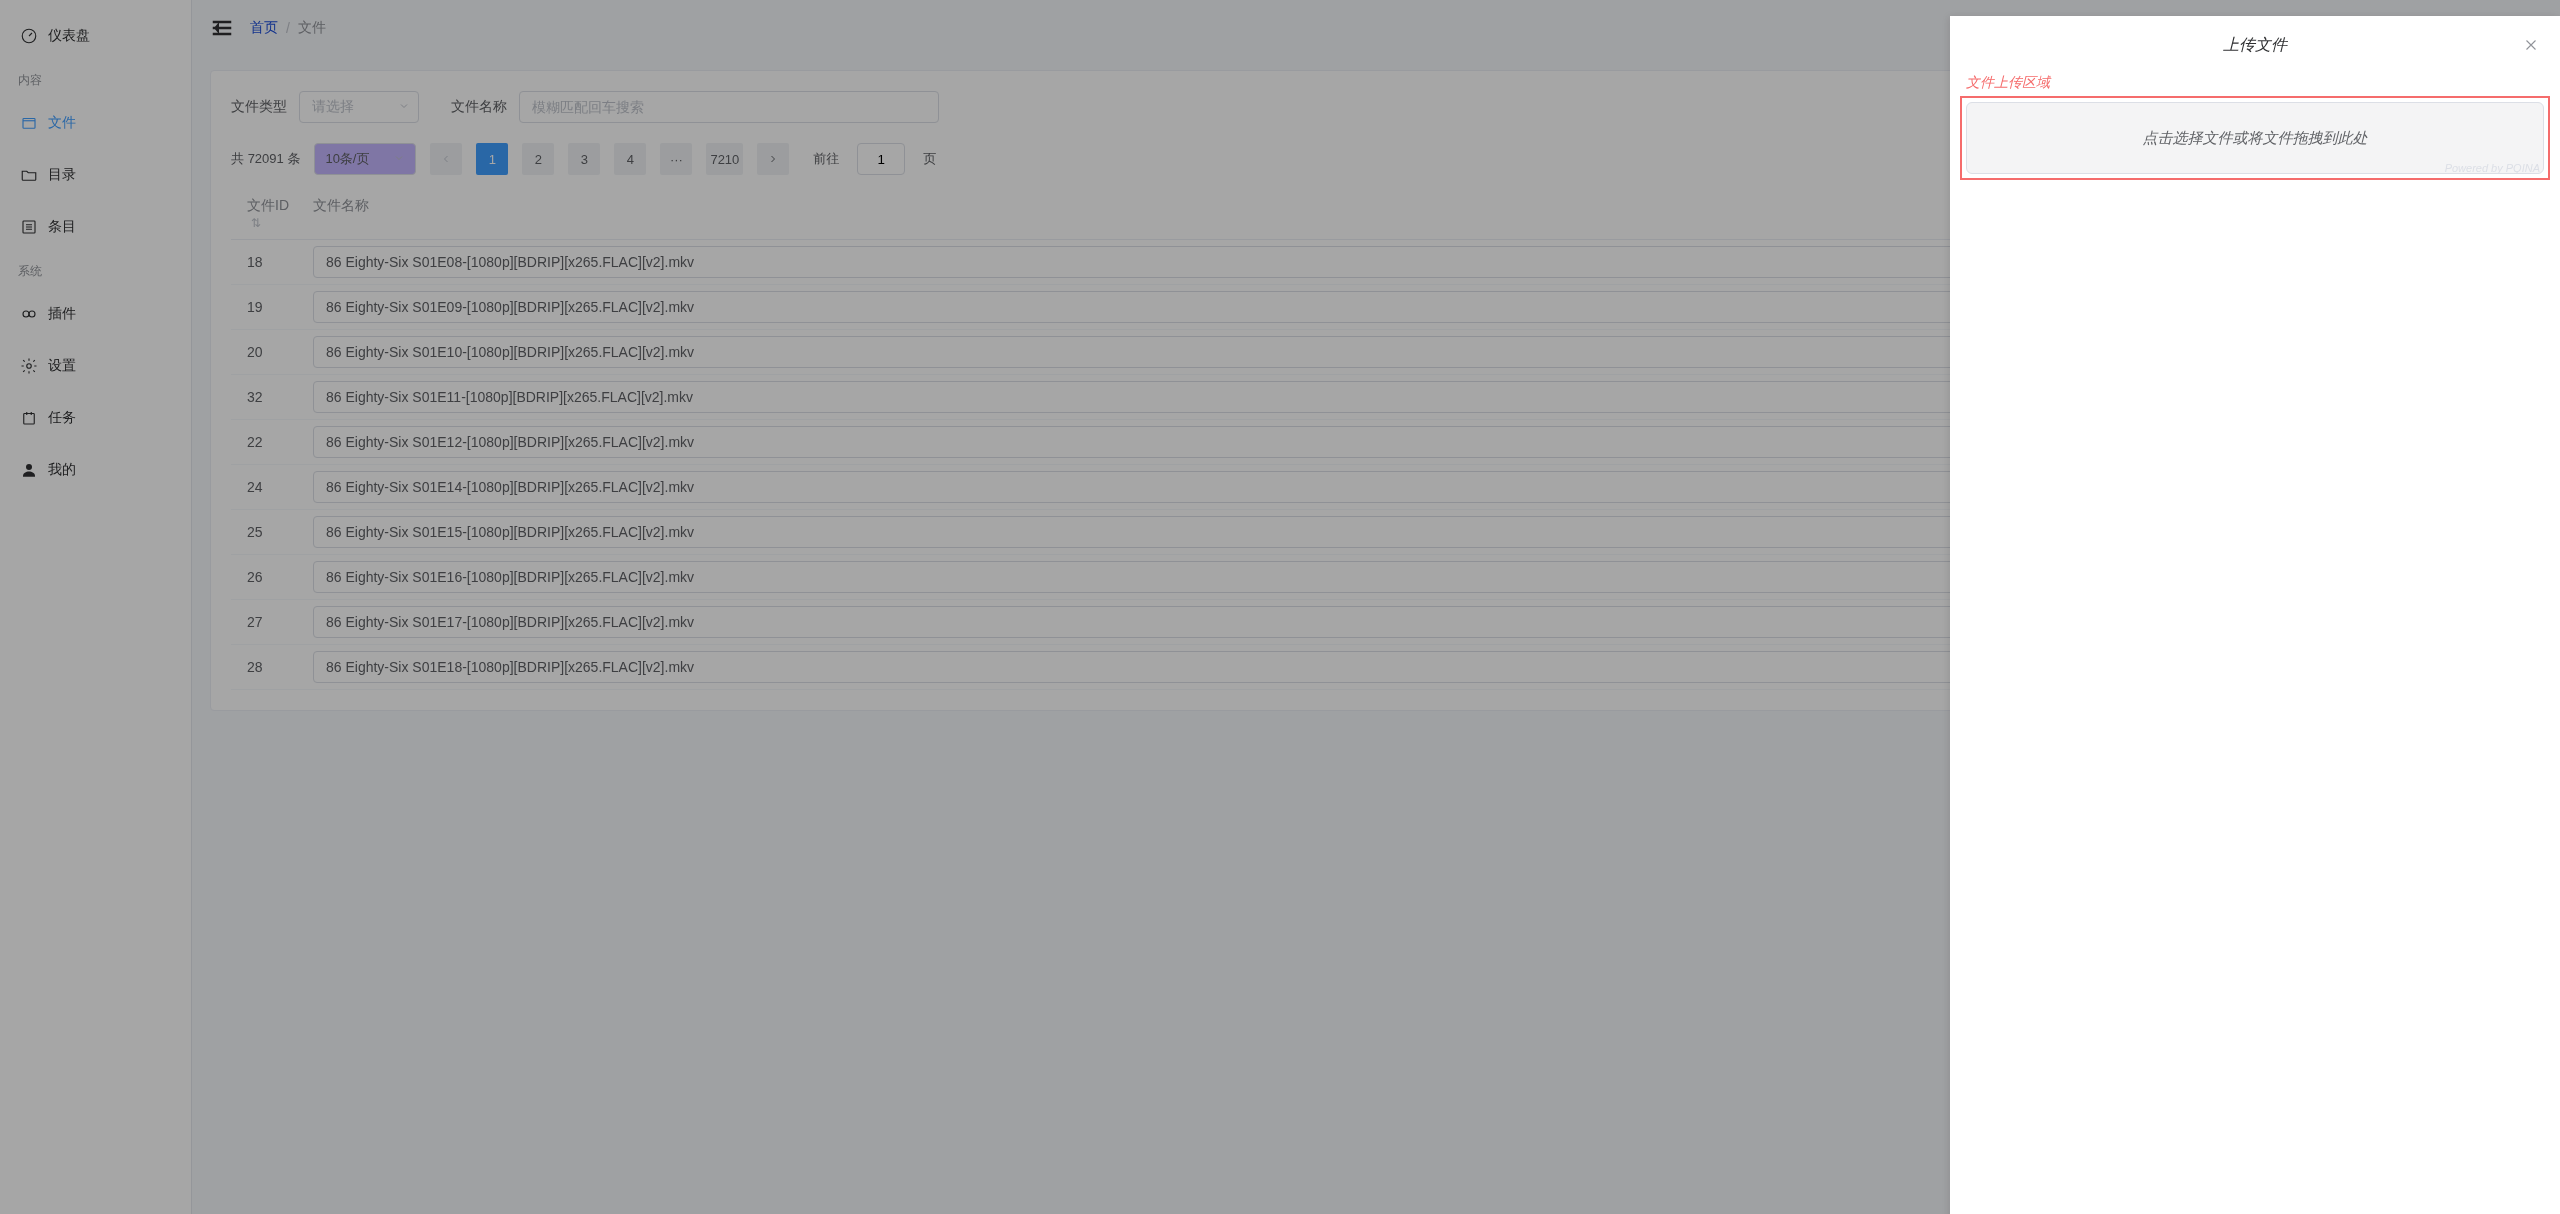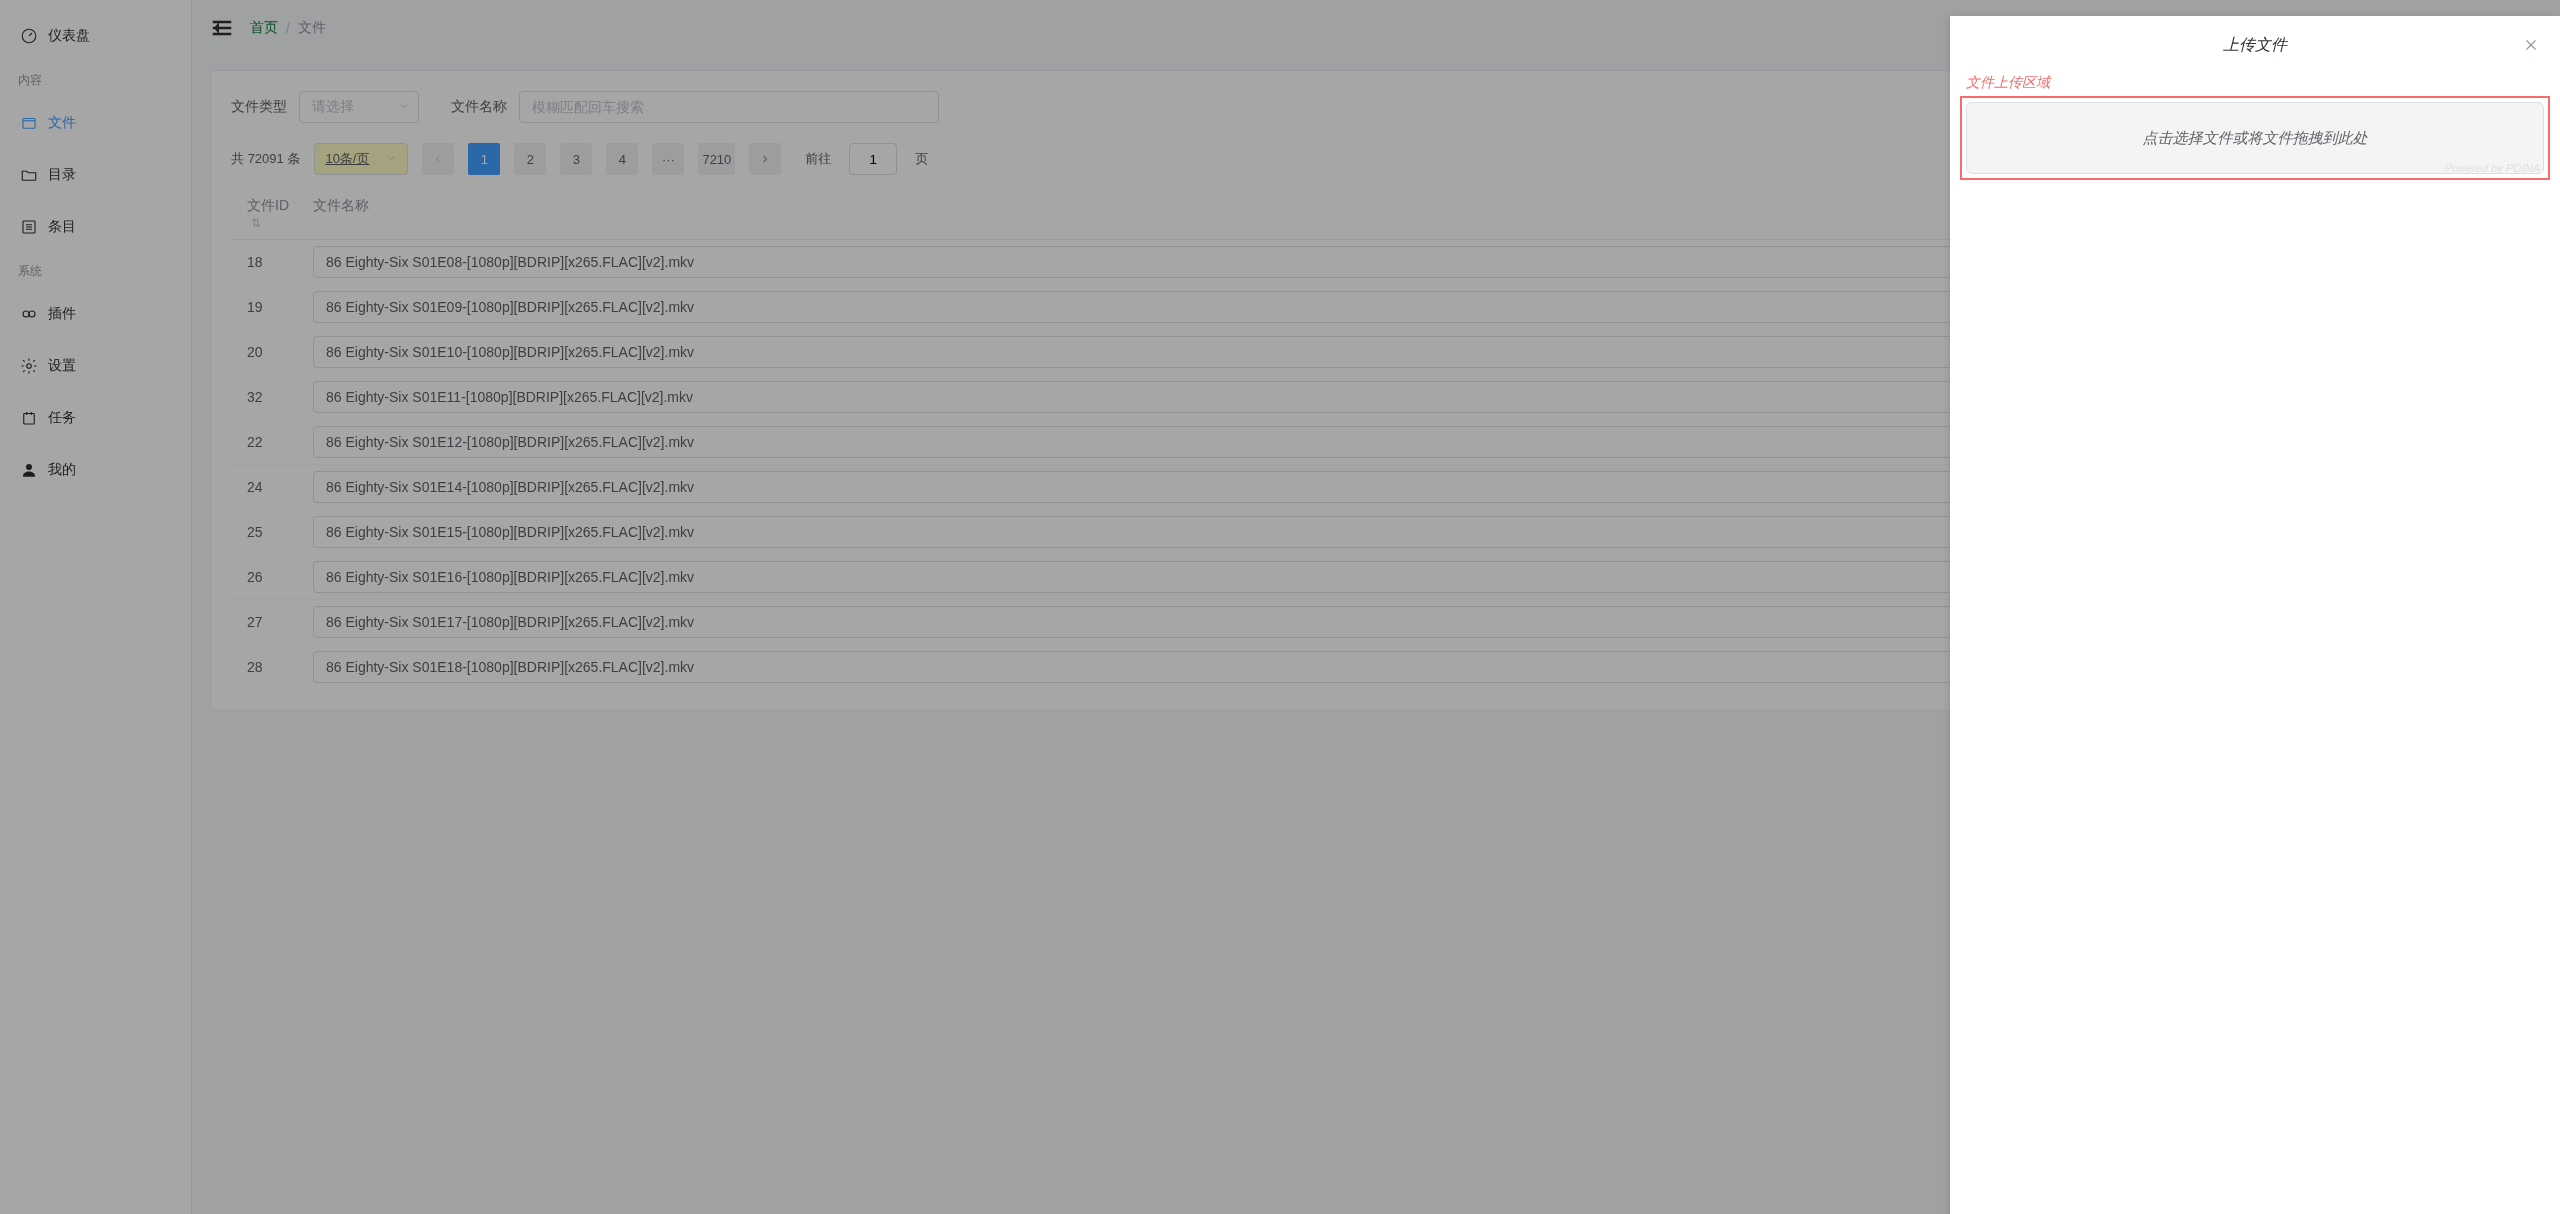--- a/index.html
+++ b/index.html
@@ -70,21 +70,21 @@
       cursor: pointer;
       color: #303133;
     }
     .collapse-btn svg { width: 24px; height: 24px; }
     .breadcrumb {
       display: flex;
       align-items: center;
       gap: 8px;
       font-size: 14px;
     }
-    .breadcrumb .home { color: #15803d; cursor: pointer; }
+    .breadcrumb .home { color: #1d4ed8; cursor: pointer; }
     .breadcrumb .sep { color: #c0c4cc; }
     .breadcrumb .current { color: #909399; }
 
     .content-card {
       margin: 14px 18px;
       background: #fff;
       border: 1px solid #ebeef5;
       border-radius: 4px;
       padding: 20px;
     }
@@ -126,31 +126,30 @@
 
     .pagination-row {
       display: flex;
       align-items: center;
       gap: 14px;
       margin-bottom: 12px;
       color: #606266;
       font-size: 13px;
     }
     .page-size-select {
-      width: 94px;
+      width: 102px;
       height: 32px;
       border: 1px solid #dcdfe6;
       border-radius: 4px;
       display: flex;
       align-items: center;
       justify-content: space-between;
       padding: 0 10px;
       cursor: pointer;
-      background: #fef9c3;
-      text-decoration: underline;
+      background: #c4b5fd;
     }
     .page-btn {
       min-width: 32px;
       height: 32px;
       border-radius: 2px;
       background: #f0f2f5;
       display: flex;
       align-items: center;
       justify-content: center;
       cursor: pointer;

